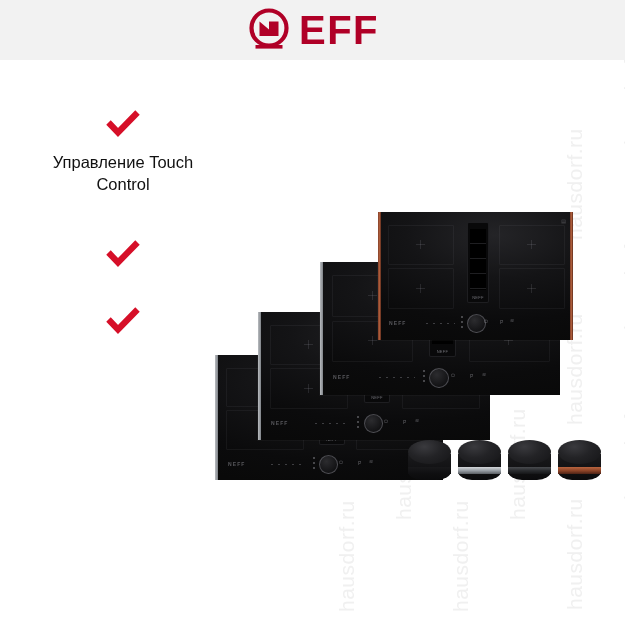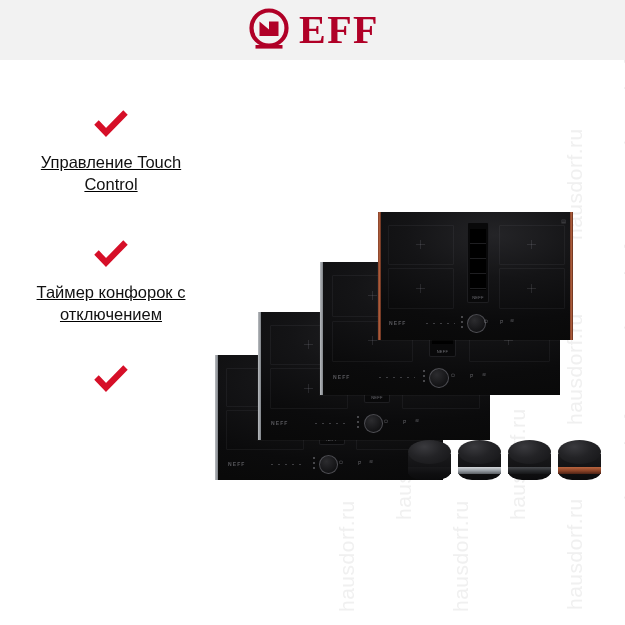--- a/index.html
+++ b/index.html
@@ -37,21 +37,21 @@
     width: 46px;
     height: 46px;
     position: relative;
   }
   .logo-wordmark {
     font-size: 40px;
     font-weight: bold;
     letter-spacing: 1.5px;
     line-height: 1;
     color: #b00027;
-    font-family: Liberation Serif, serif;
+    font-family: Liberation Sans, sans-serif;
   }
 
   
   .watermark-layer {
     position: absolute;
     left: 0; top: 0;
     width: 625px;
     height: 625px;
     z-index: 1;
     pointer-events: none;
@@ -64,25 +64,24 @@
     white-space: nowrap;
     color: #f0f0f0;
     font-size: 21px;
     font-family: "Liberation Sans", sans-serif;
     letter-spacing: .5px;
   }
 
   
   .features {
     position: absolute;
-    left: 0;
+    left: 12px;
     top: 110px;
     width: 222px;
     z-index: 4;
-    text-decoration: underline;
   }
   .feature {
     text-align: center;
     margin-bottom: 24px;
   }
   .check {
     display: block;
     margin: 0 auto 14px auto;
   }
   .feature-label {
@@ -293,21 +292,20 @@
     <svg class="check" width="34" height="27" viewBox="0 0 34 27">
       <path d="M2.5 12.5 L12 22.5 L31.5 2.5" fill="none" stroke="#d60f28" stroke-width="6.2" stroke-linecap="butt" stroke-linejoin="miter"></path>
     </svg>
     <span class="feature-label">Управление Touch Control</span>
   </div>
 
   <div class="feature" style="margin-top:44px;">
     <svg class="check" width="34" height="27" viewBox="0 0 34 27">
       <path d="M2.5 12.5 L12 22.5 L31.5 2.5" fill="none" stroke="#d60f28" stroke-width="6.2" stroke-linecap="butt" stroke-linejoin="miter"></path>
     </svg>
-    <span class="feature-label">Таймер конфорок с отключением</span>
   </div>
 
   <div class="feature" style="margin-top:40px;">
     <svg class="check" width="34" height="27" viewBox="0 0 34 27">
       <path d="M2.5 12.5 L12 22.5 L31.5 2.5" fill="none" stroke="#d60f28" stroke-width="6.2" stroke-linecap="butt" stroke-linejoin="miter"></path>
     </svg>
   </div>
 
 </div>
 

